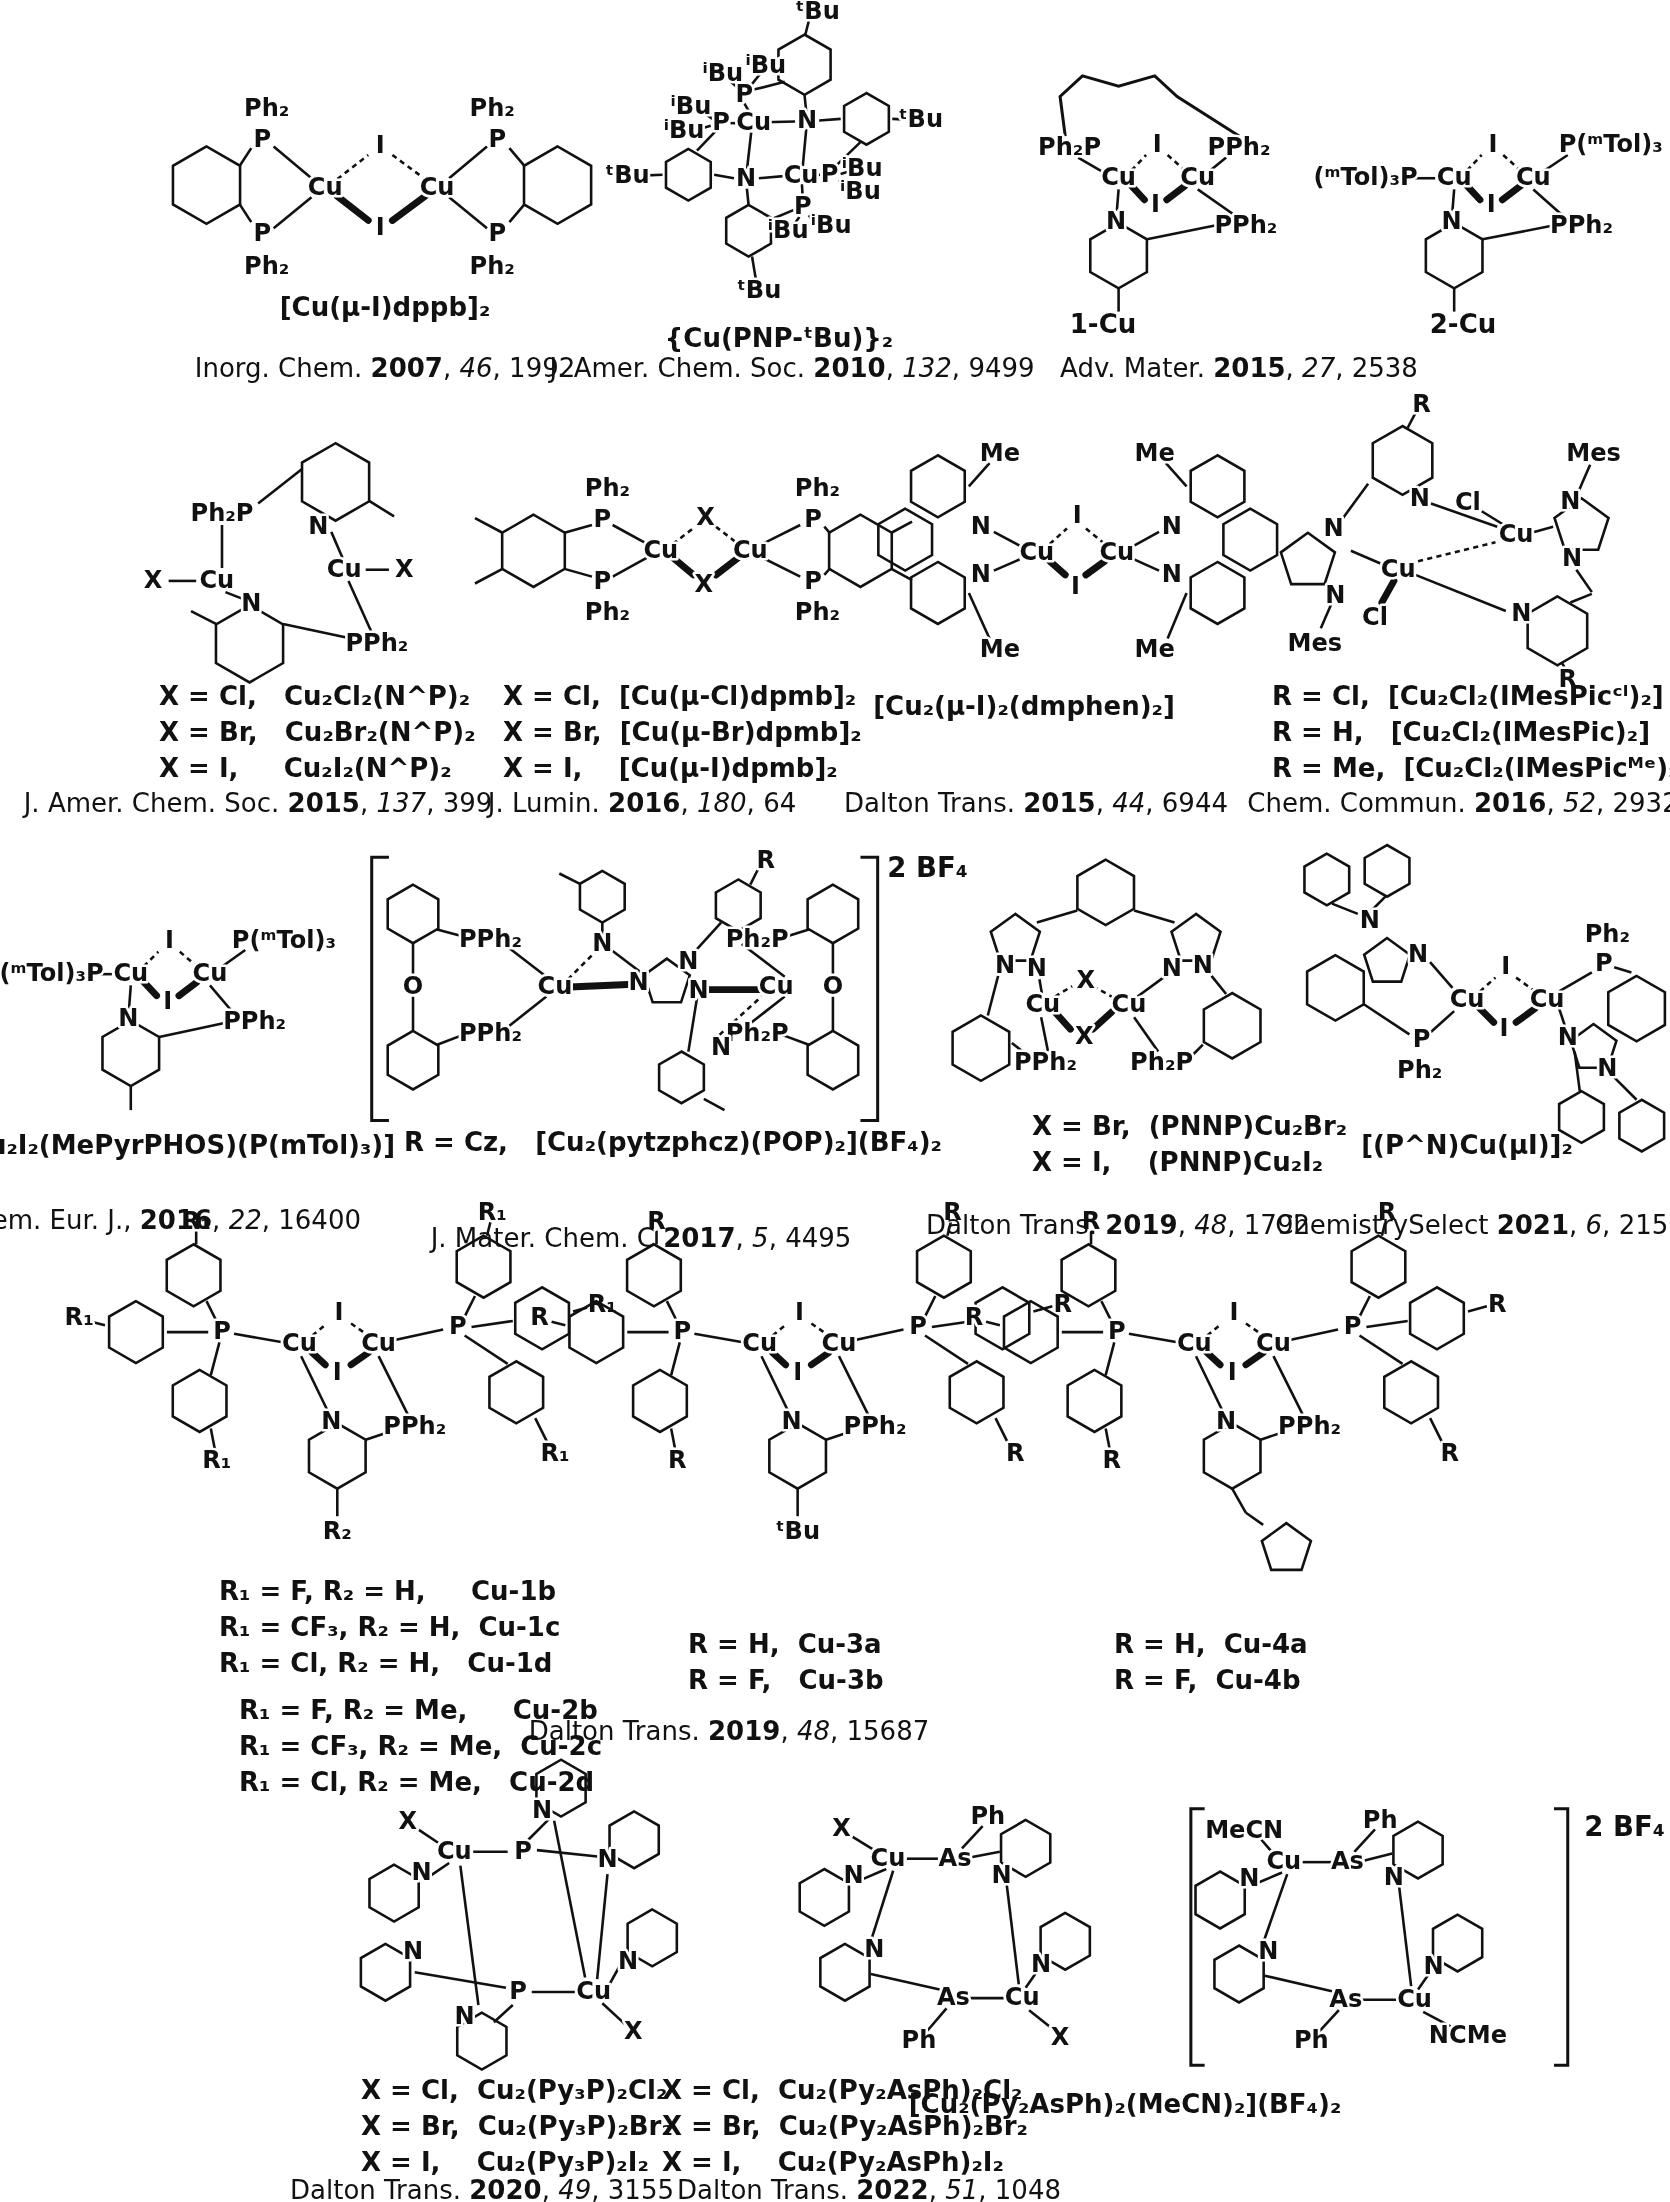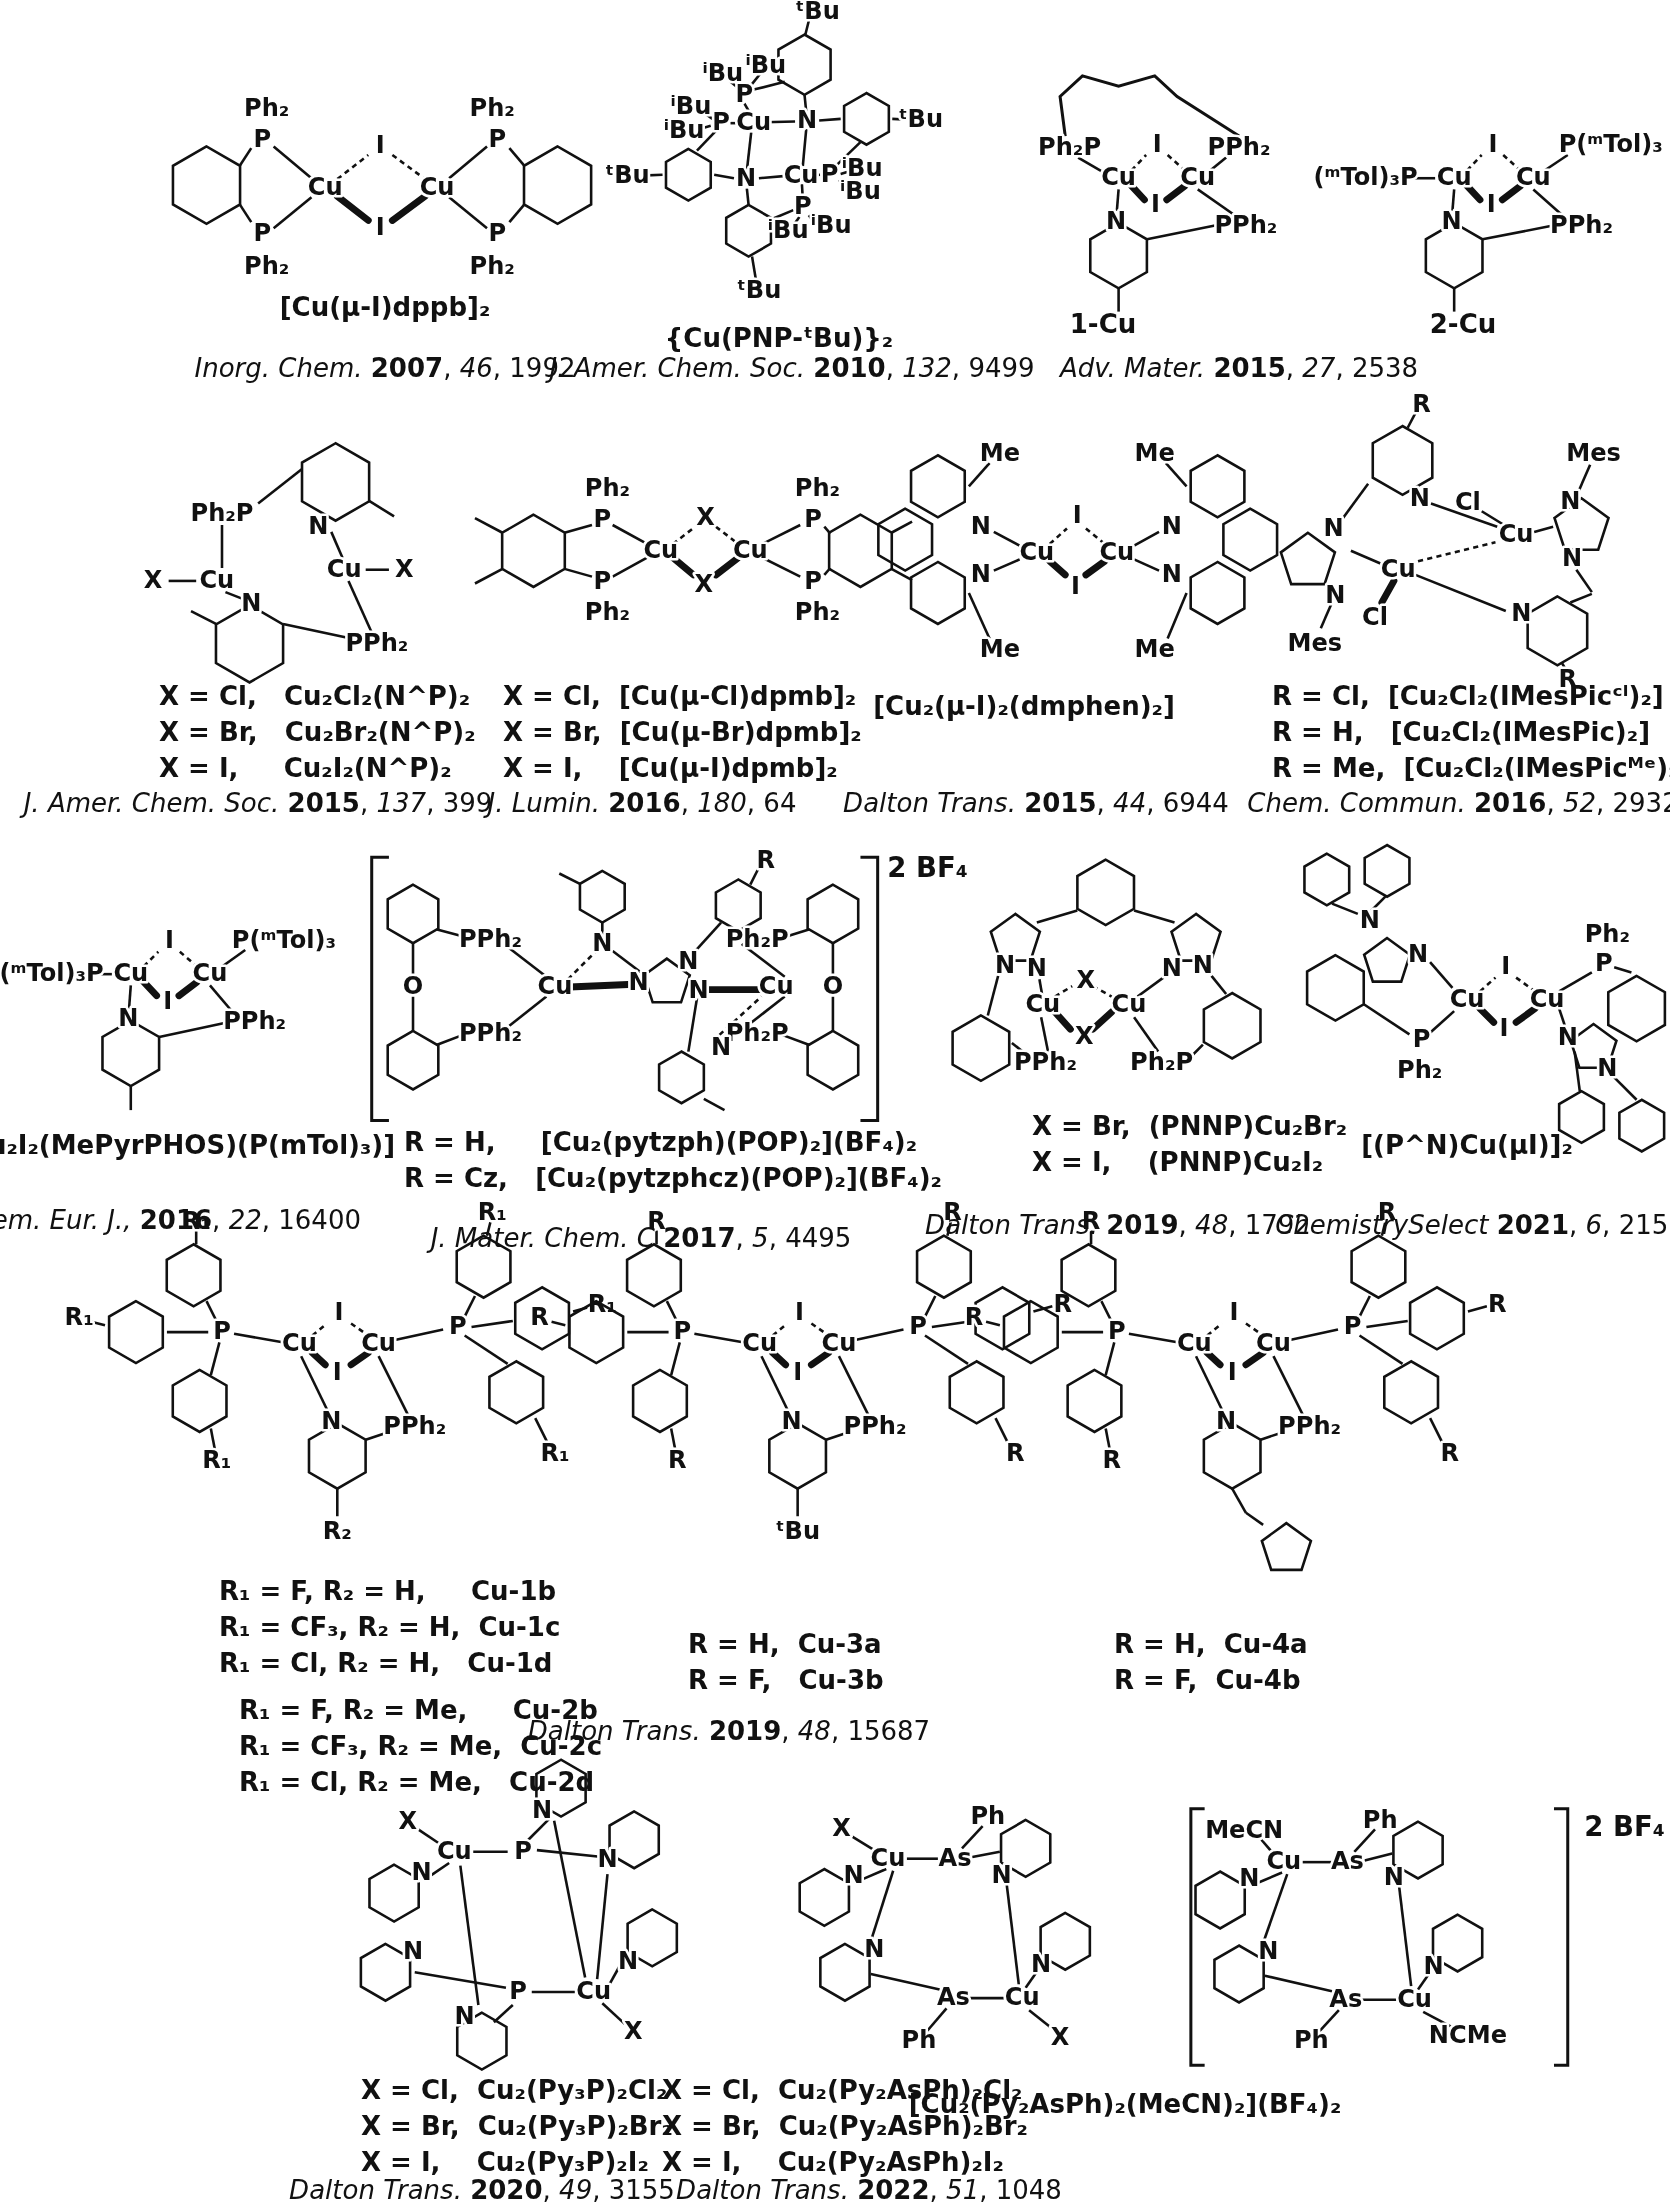--- a/index.html
+++ b/index.html
@@ -2,21 +2,21 @@
 <html style="font-size:13.8px"><head>
 <meta charset="utf-8">
 <style>
   html,body{margin:0;padding:0;background:#ffffff;}
   .page{position:relative;width:1671px;height:2203px;background:#ffffff;overflow:hidden;
         font-family:"DejaVu Sans",sans-serif;color:#111111;}
   #struct-layer{position:absolute;left:0;top:0;}
   .caption{position:absolute;font-weight:bold;font-size:26px;line-height:36px;white-space:pre;color:#111;}
   .caption.center{transform:translateX(-50%);text-align:center;}
   .citation{position:absolute;transform:translateX(-50%);white-space:nowrap;font-size:26px;color:#111;}
-  .citation .j{font-style:italic;}
+  .citation .j{}
   .citation .y{font-weight:bold;}
   .citation .v{font-style:italic;}
   svg text{font-family:"DejaVu Sans",sans-serif;font-weight:bold;fill:#111;
            paint-order:stroke;stroke:#ffffff;stroke-width:6px;stroke-linejoin:round;}
 </style>
 </head>
 <body>
 
 <div class="page">
   <svg id="struct-layer" width="1671" height="2203" viewBox="0 0 1942 2560">
@@ -642,21 +642,21 @@
   <div id="text-layer">
       <div class="caption center" style="left: 385px; top: 289px;"><div>[Cu(μ-I)dppb]₂</div></div>
       <div class="caption center" style="left: 779px; top: 320px; text-align: right;"><div>{Cu(PNP-ᵗBu)}₂</div></div>
       <div class="caption center" style="left: 1103px; top: 306px;"><div>1-Cu</div></div>
       <div class="caption center" style="left: 1463px; top: 306px;"><div>2-Cu</div></div>
       <div class="caption" style="left: 159px; top: 678px;"><div>X = Cl,   Cu₂Cl₂(N^P)₂</div><div>X = Br,   Cu₂Br₂(N^P)₂</div><div>X = I,     Cu₂I₂(N^P)₂</div></div>
       <div class="caption" style="left: 503px; top: 678px;"><div>X = Cl,  [Cu(μ-Cl)dpmb]₂</div><div>X = Br,  [Cu(μ-Br)dpmb]₂</div><div>X = I,    [Cu(μ-I)dpmb]₂</div></div>
       <div class="caption center" style="left: 1024px; top: 688px;"><div>[Cu₂(μ-I)₂(dmphen)₂]</div></div>
       <div class="caption" style="left: 1272px; top: 678px;"><div>R = Cl,  [Cu₂Cl₂(IMesPicᶜˡ)₂]</div><div>R = H,   [Cu₂Cl₂(IMesPic)₂]</div><div>R = Me,  [Cu₂Cl₂(IMesPicᴹᵉ)₂]</div></div>
       <div class="caption center" style="left: 176px; top: 1127px;"><div>[Cu₂I₂(MePyrPHOS)(P(mTol)₃)]</div></div>
-      <div class="caption" style="left: 404px; top: 1124px;"><div>R = H,     [Cu₂(pytzph)(POP)₂](BF₄)₂</div><div>R = Cz,   [Cu₂(pytzphcz)(POP)₂](BF₄)₂</div></div>
+      <div class="caption" style="left: 404px; top: 1124px;"><div>R = Cz,   [Cu₂(pytzphcz)(POP)₂](BF₄)₂</div></div>
       <div class="caption" style="left: 1032px; top: 1108px;"><div>X = Br,  (PNNP)Cu₂Br₂</div><div>X = I,    (PNNP)Cu₂I₂</div></div>
       <div class="caption center" style="left: 1467px; top: 1127px;"><div>[(P^N)Cu(μI)]₂</div></div>
       <div class="caption" style="left: 219px; top: 1573px;"><div>R₁ = F, R₂ = H,     Cu-1b</div><div>R₁ = CF₃, R₂ = H,  Cu-1c</div><div>R₁ = Cl, R₂ = H,   Cu-1d</div></div>
       <div class="caption" style="left: 219px; top: 1692px; margin-left: 20px;"><div>R₁ = F, R₂ = Me,     Cu-2b</div><div>R₁ = CF₃, R₂ = Me,  Cu-2c</div><div>R₁ = Cl, R₂ = Me,   Cu-2d</div></div>
       <div class="caption" style="left: 688px; top: 1626px;"><div>R = H,  Cu-3a</div><div>R = F,   Cu-3b</div></div>
       <div class="caption" style="left: 1114px; top: 1626px;"><div>R = H,  Cu-4a</div><div>R = F,  Cu-4b</div></div>
       <div class="caption" style="left: 361px; top: 2072px;"><div>X = Cl,  Cu₂(Py₃P)₂Cl₂</div><div>X = Br,  Cu₂(Py₃P)₂Br₂</div><div>X = I,    Cu₂(Py₃P)₂I₂</div></div>
       <div class="caption" style="left: 662px; top: 2072px;"><div>X = Cl,  Cu₂(Py₂AsPh)₂Cl₂</div><div>X = Br,  Cu₂(Py₂AsPh)₂Br₂</div><div>X = I,    Cu₂(Py₂AsPh)₂I₂</div></div>
       <div class="caption center" style="left: 1125px; top: 2086px;"><div>[Cu₂(Py₂AsPh)₂(MeCN)₂](BF₄)₂</div></div>
       <div class="citation" style="left: 385px; top: 353px;"><span class="j">Inorg. Chem.</span> <span class="y">2007</span>, <span class="v">46</span>, <span>1992</span></div>

